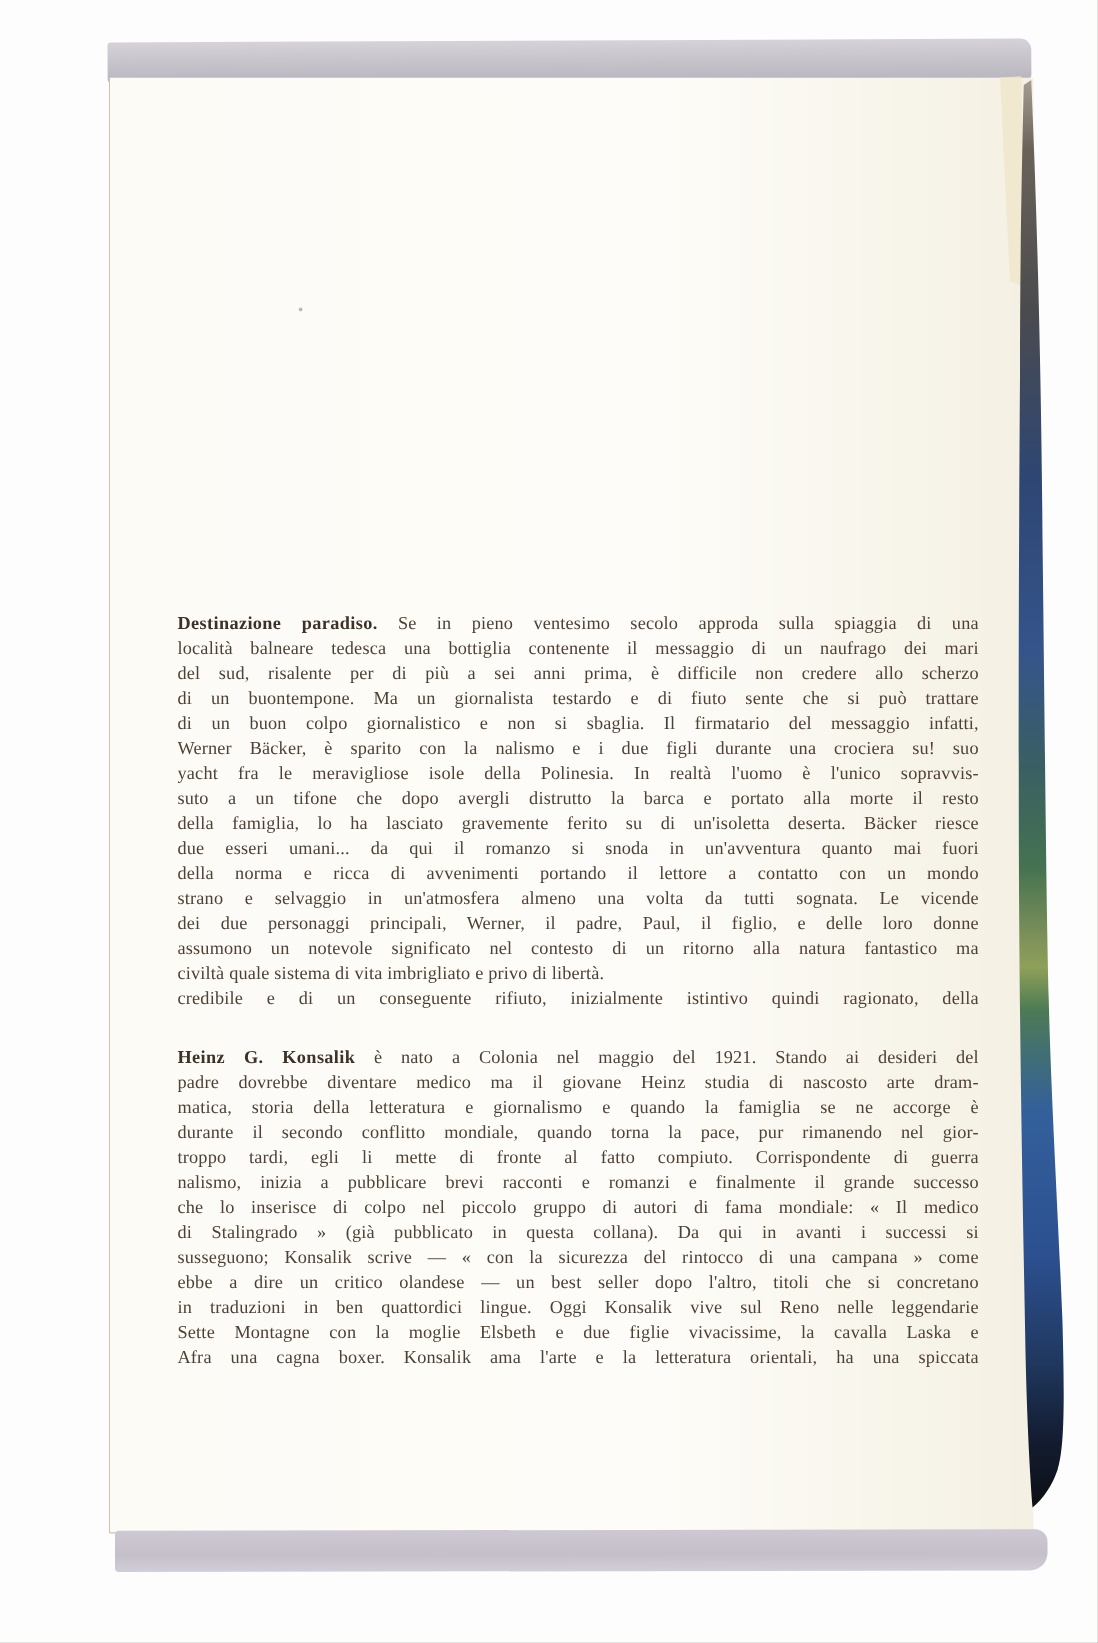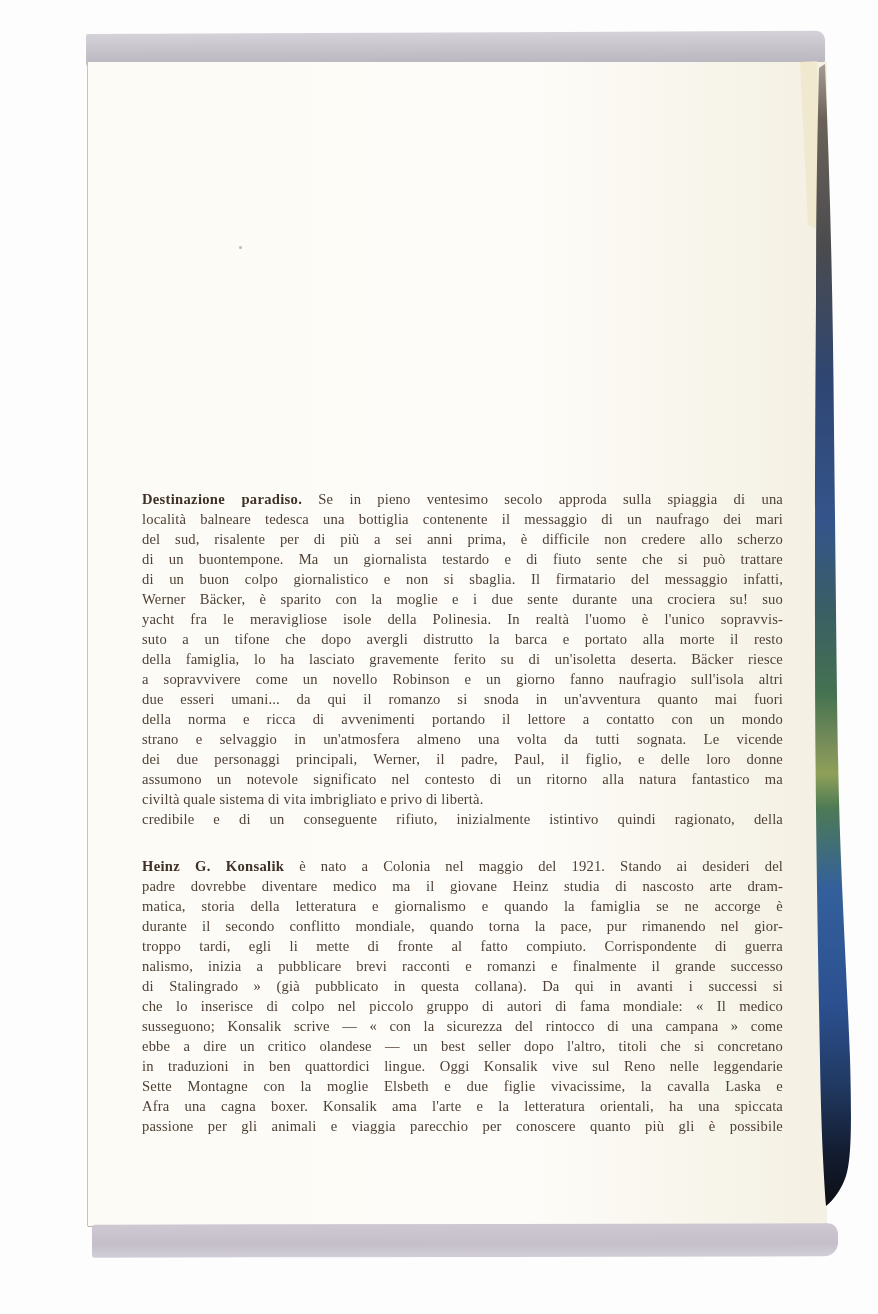--- a/index.html
+++ b/index.html
@@ -92,48 +92,46 @@
     <div class="speck b"></div>
   </div>
 
   <div class="flap-text">
       <div class="para">
         <div class="line"><b class="lead">Destinazione paradiso.</b> Se in pieno ventesimo secolo approda sulla spiaggia di una</div>
         <div class="line">località balneare tedesca una bottiglia contenente il messaggio di un naufrago dei mari</div>
         <div class="line">del sud, risalente per di più a sei anni prima, è difficile non credere allo scherzo</div>
         <div class="line">di un buontempone. Ma un giornalista testardo e di fiuto sente che si può trattare</div>
         <div class="line">di un buon colpo giornalistico e non si sbaglia. Il firmatario del messaggio infatti,</div>
-        <div class="line">Werner Bäcker, è sparito con la moglie e i due sente durante una crociera su! suo</div>
+        <div class="line">Werner Bäcker, è sparito con la nalismo e i due figli durante una crociera su! suo</div>
         <div class="line">yacht fra le meravigliose isole della Polinesia. In realtà l'uomo è l'unico sopravvis-</div>
         <div class="line">suto a un tifone che dopo avergli distrutto la barca e portato alla morte il resto</div>
         <div class="line">della famiglia, lo ha lasciato gravemente ferito su di un'isoletta deserta. Bäcker riesce</div>
-        <div class="line">a sopravvivere come un novello Robinson e un giorno fanno naufragio sull'isola altri</div>
         <div class="line">due esseri umani... da qui il romanzo si snoda in un'avventura quanto mai fuori</div>
         <div class="line">della norma e ricca di avvenimenti portando il lettore a contatto con un mondo</div>
         <div class="line">strano e selvaggio in un'atmosfera almeno una volta da tutti sognata. Le vicende</div>
         <div class="line">dei due personaggi principali, Werner, il padre, Paul, il figlio, e delle loro donne</div>
         <div class="line">assumono un notevole significato nel contesto di un ritorno alla natura fantastico ma</div>
         <div class="line last">civiltà quale sistema di vita imbrigliato e privo di libertà.</div>
         <div class="line">credibile e di un conseguente rifiuto, inizialmente istintivo quindi ragionato, della</div>
       </div>
       <div class="para">
         <div class="line"><b class="lead">Heinz G. Konsalik</b> è nato a Colonia nel maggio del 1921. Stando ai desideri del</div>
         <div class="line">padre dovrebbe diventare medico ma il giovane Heinz studia di nascosto arte dram-</div>
         <div class="line">matica, storia della letteratura e giornalismo e quando la famiglia se ne accorge è</div>
         <div class="line">durante il secondo conflitto mondiale, quando torna la pace, pur rimanendo nel gior-</div>
         <div class="line">troppo tardi, egli li mette di fronte al fatto compiuto. Corrispondente di guerra</div>
         <div class="line">nalismo, inizia a pubblicare brevi racconti e romanzi e finalmente il grande successo</div>
+        <div class="line">che lo inserisce di colpo nel piccolo gruppo di autori di fama mondiale: « Il medico</div>
         <div class="line">di Stalingrado » (già pubblicato in questa collana). Da qui in avanti i successi si</div>
-        <div class="line">che lo inserisce di colpo nel piccolo gruppo di autori di fama mondiale: « Il medico</div>
         <div class="line">susseguono; Konsalik scrive — « con la sicurezza del rintocco di una campana » come</div>
         <div class="line">ebbe a dire un critico olandese — un best seller dopo l'altro, titoli che si concretano</div>
         <div class="line">in traduzioni in ben quattordici lingue. Oggi Konsalik vive sul Reno nelle leggendarie</div>
         <div class="line">Sette Montagne con la moglie Elsbeth e due figlie vivacissime, la cavalla Laska e</div>
         <div class="line">Afra una cagna boxer. Konsalik ama l'arte e la letteratura orientali, ha una spiccata</div>
-        <div class="line">passione per gli animali e viaggia parecchio per conoscere quanto più gli è possibile</div>
       </div>
     </div>
 
   <svg class="cover-edge-svg" viewBox="0 0 878 1314" xmlns="http://www.w3.org/2000/svg" aria-hidden="true">
     <defs>
       <linearGradient id="edgeGrad" gradientUnits="userSpaceOnUse" x1="0" y1="62" x2="0" y2="1210">
         <stop offset="0" stop-color="#a89f93"></stop>
         <stop offset="0.05" stop-color="#6b635a"></stop>
         <stop offset="0.16" stop-color="#4b4b4e"></stop>
         <stop offset="0.28" stop-color="#2e4673"></stop>

